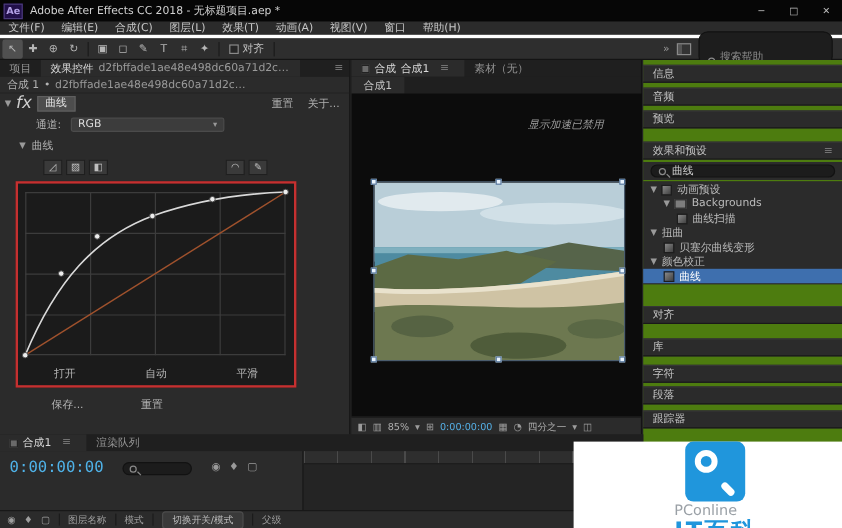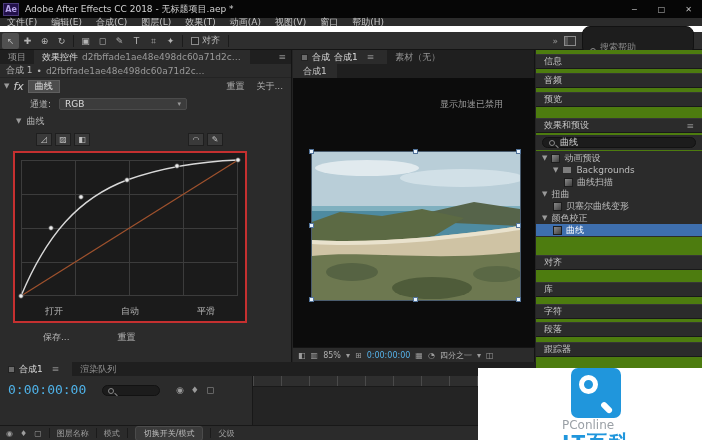--- a/index.html
+++ b/index.html
@@ -9,21 +9,21 @@
     font-family:"DejaVu Sans","Liberation Sans",sans-serif; font-size:9px; color:#c8c8c8;
     overflow:hidden;
   }
   
   .titlebar { position:absolute; left:0; top:0; width:702px; height:18px; background:#060606; display:flex; align-items:center; }
   .ae-badge { width:16px; height:13px; margin-left:3px; background:#22104a; color:#b3a1e6; font-size:8px; font-weight:bold; display:flex; align-items:center; justify-content:center; border:1px solid #4a3a7a; }
   .title-text { margin-left:6px; color:#d2d2d2; }
   .win-btns { margin-left:auto; display:flex; height:100%; }
   .win-btn { width:27px; display:flex; align-items:center; justify-content:center; color:#bdbdbd; font-size:8px; }
   
-  .menubar { position:absolute; left:0; top:18px; width:702px; height:14px; background:#2b2b2b; border-bottom:6px solid #ffffff; display:flex; align-items:center; }
+  .menubar { position:absolute; left:0; top:18px; width:702px; height:14px; background:#2b2b2b; border-bottom:3px solid #ffffff; display:flex; align-items:center; }
   .menu-item { padding:0 7px; color:#c6c6c6; }
   
   .toolbar { position:absolute; left:0; top:32px; width:702px; height:18px; background:#2e2e2e; border-bottom:1px solid #141414; display:flex; align-items:center; padding:0 2px; }
   .tool { width:17px; text-align:center; color:#b5b5b5; font-size:9px; line-height:16px; }
   .tool.active { background:#505050; border-radius:2px; }
   .vsep { width:1px; height:12px; background:#1b1b1b; margin:0 3px; }
   .align-wrap { display:flex; align-items:center; gap:3px; margin:0 5px; color:#c0c0c0; }
   .checkbox { width:8px; height:8px; border:1px solid #8a8a8a; background:#262626; }
   .tb-right { margin-left:auto; display:flex; align-items:center; gap:6px; margin-right:6px; }
   .chevrons { color:#9a9a9a; }
@@ -36,40 +36,40 @@
   .ptab { padding:0 8px; color:#949494; display:flex; align-items:center; gap:4px; }
   .ptab.active { background:#2b2b2b; color:#dadada; }
   .ptab .mini-sq { width:7px; height:7px; background:#6a6a6a; border:1px solid #222; }
   .pmenu { margin-left:auto; color:#8a8a8a; padding:0 5px; display:flex; align-items:center; }
   
   .left-panel { position:absolute; left:0; top:50px; width:292px; height:312px; background:#2b2b2b; border-right:1px solid #141414; }
   .file-sub { color:#9a9a9a; max-width:160px; overflow:hidden; white-space:nowrap; text-overflow:ellipsis; }
   .ec-comp { position:absolute; left:0; top:14px; width:100%; height:14px; display:flex; align-items:center; gap:4px; padding-left:6px; color:#b4b4b4; border-bottom:1px solid #232323; }
   .ec-effect { position:absolute; left:0; top:28px; width:100%; height:16px; display:flex; align-items:center; gap:4px; padding:0 8px 0 4px; }
   .tri { color:#9a9a9a; font-size:7px; }
-  .fx-badge { font-style:italic; color:#cfcfcf; font-size:11px; }
+  .fx-badge { font-style:italic; color:#cfcfcf; font-size:14px; }
   .effect-chip { background:#4d4d4d; border:1px solid #5f5f5f; color:#e2e2e2; padding:0 6px; line-height:11px; }
   .fx-links { margin-left:auto; display:flex; gap:12px; color:#b0b0b0; }
   .ec-channel { position:absolute; left:0; top:46px; width:100%; height:16px; display:flex; align-items:center; padding-left:30px; gap:8px; color:#b4b4b4; }
   .dropdown { width:128px; height:12px; background:#3c3c3c; border:1px solid #4b4b4b; border-radius:2px; display:flex; align-items:center; padding:0 5px; color:#dcdcdc; }
   .dropdown .arr { margin-left:auto; color:#999; font-size:7px; }
   .ec-curvelabel { position:absolute; left:0; top:64px; width:100%; height:14px; display:flex; align-items:center; gap:5px; padding-left:16px; color:#b4b4b4; }
   .icon-row { position:absolute; left:0; top:80px; width:100%; height:18px; display:flex; align-items:center; gap:3px; padding-left:36px; }
   .mini-btn { width:16px; height:13px; background:#3a3a3a; border:1px solid #1f1f1f; display:flex; align-items:center; justify-content:center; color:#c0c0c0; font-size:8px; }
   .icon-spacer { width:92px; }
   .curve-box { position:absolute; left:13px; top:101px; width:234px; height:172px; border:2px solid #c53030; background:#1b1b1b; }
   .curve-svg { position:absolute; left:2px; top:3px; }
   .curve-btns { position:absolute; left:0; bottom:3px; width:100%; display:flex; color:#b6b6b6; padding:0 30px; justify-content:space-between; }
   .curve-btns2 { position:absolute; left:13px; top:281px; width:234px; display:flex; color:#b6b6b6; padding-left:30px; gap:48px; }
   
   .center-panel { position:absolute; left:293px; top:50px; width:242px; height:312px; background:#232323; border-right:1px solid #141414; }
   .subtab-row { position:absolute; left:0; top:14px; width:100%; height:14px; background:#1f1f1f; display:flex; }
   .subtab { background:#2b2b2b; color:#c8c8c8; padding:0 10px; display:flex; align-items:center; }
   .viewer { position:absolute; left:0; top:28px; width:242px; height:269px; background:#0c0c0c; }
-  .warning { position:absolute; top:20px; right:32px; color:#9a9a9a; }
+  .warning { position:absolute; top:20px; right:32px; color:#9a9a9a;font-style:italic; }
   .photo { position:absolute; left:19px; top:74px; width:208px; height:148px; outline:1px solid rgba(150,190,230,.45); }
   .handle { position:absolute; width:5px; height:5px; background:#eaf4fd; border:1px solid #53749a; }
   .statusbar { position:absolute; left:0; bottom:0; width:100%; height:15px; background:#2b2b2b; border-top:1px solid #141414; display:flex; align-items:center; gap:5px; padding:0 5px; color:#aeaeae; font-size:8px; }
   .tc-blue { color:#55b1e8; }
   .sb-ic { color:#9c9c9c; }
   
   .right-panel { position:absolute; left:536px; top:50px; width:166px; height:390px; background:#4d7c0f; }
   .rp-header { position:absolute; left:0; width:166px; height:15px; background:#2b2b2b; border-top:1px solid #363636; border-bottom:1px solid #191919; display:flex; align-items:center; padding:0 8px; color:#c4c4c4; }
   .rp-header .pmenu { padding:0; }
   .ep-search { position:absolute; left:0; top:85px; width:166px; height:15px; background:#2b2b2b; display:flex; align-items:center; padding:0 6px; }

